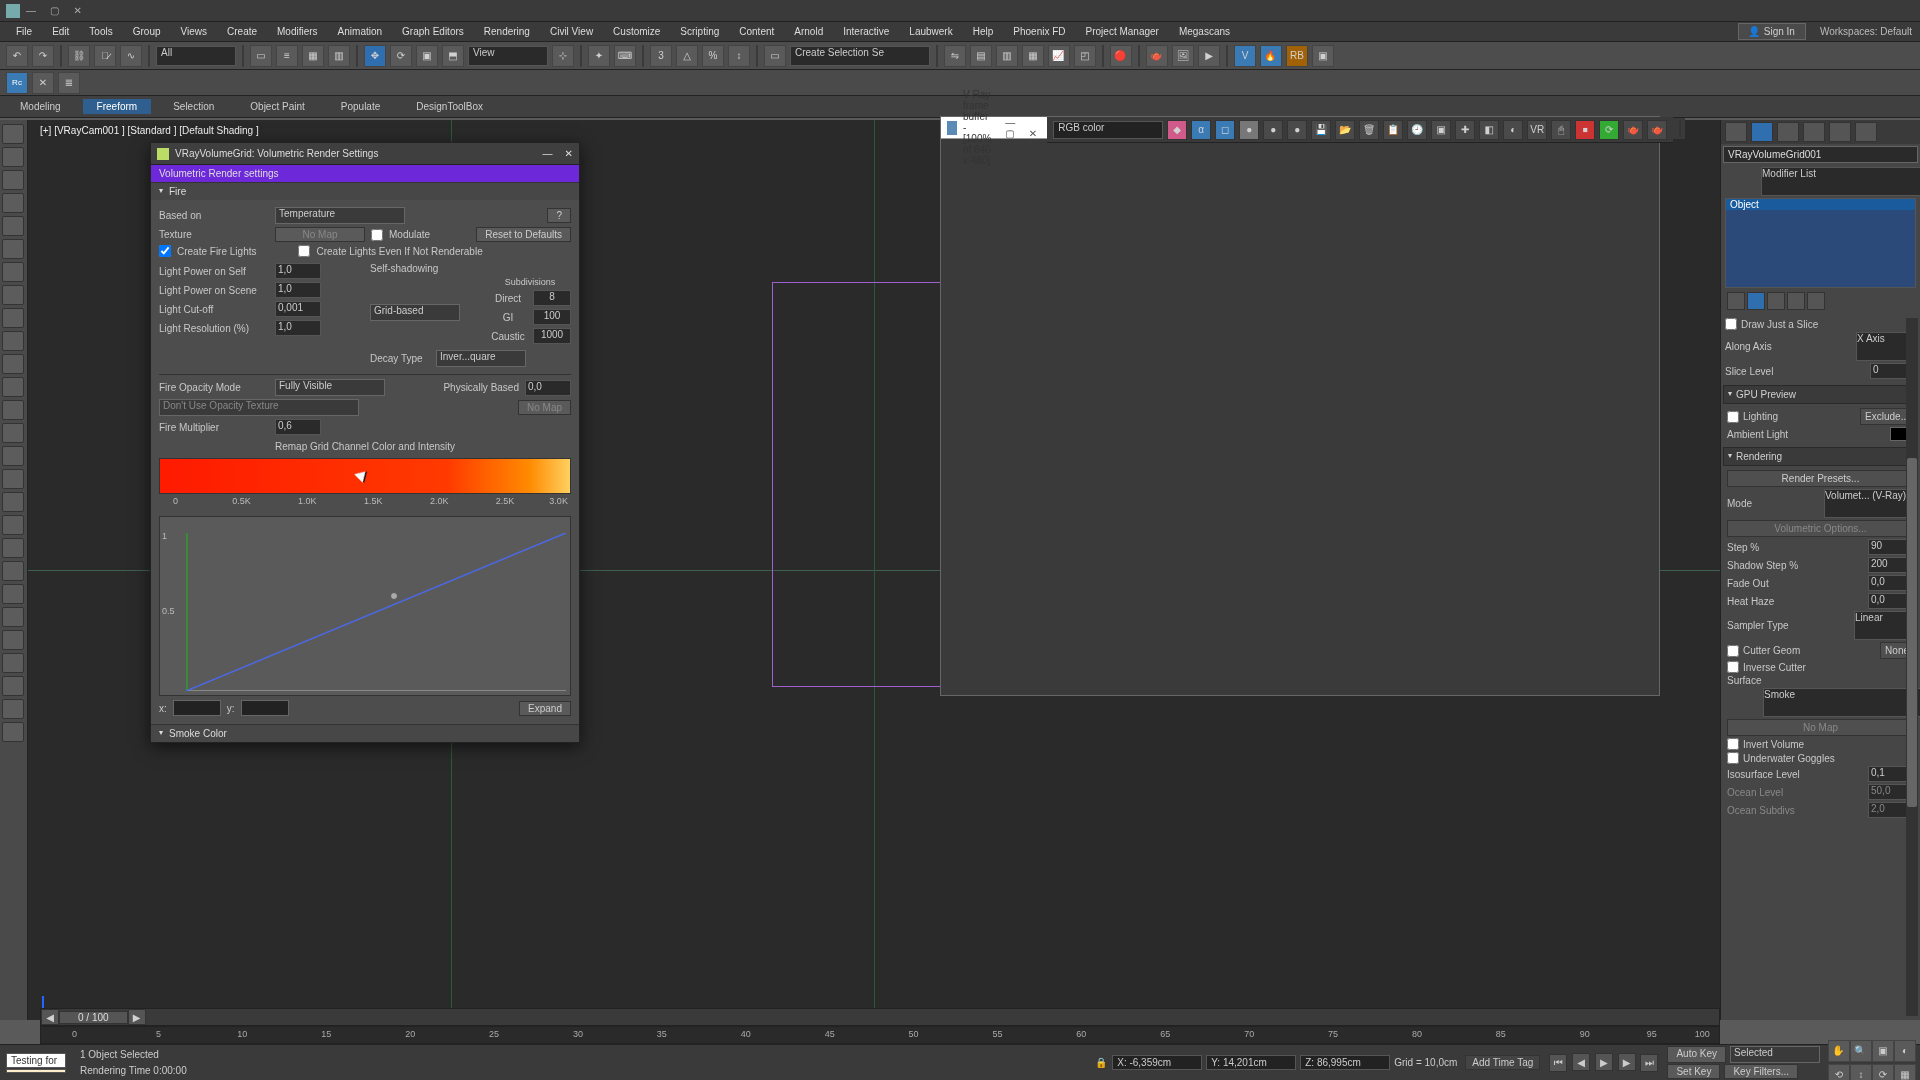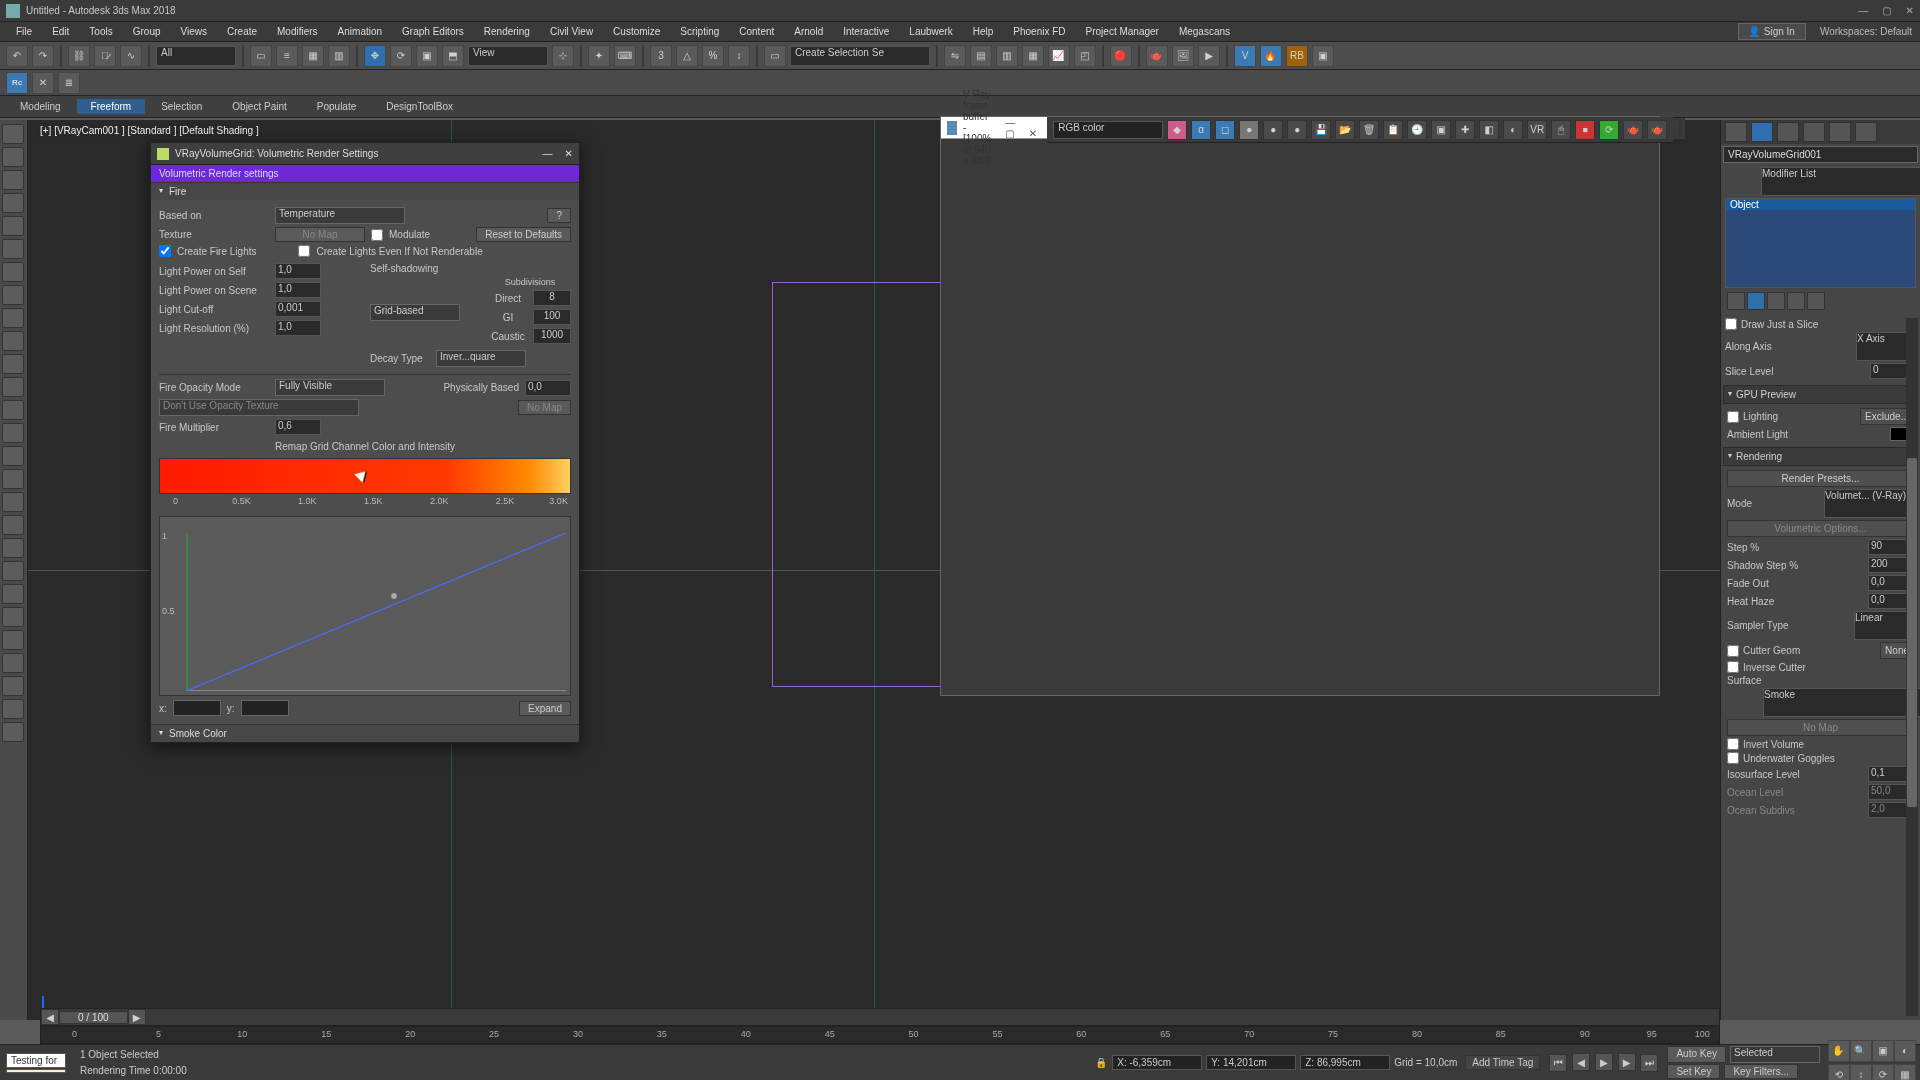--- a/index.html
+++ b/index.html
@@ -12,21 +12,21 @@
 .menubar { height:20px; background:#3a3a3a; display:flex; align-items:center; padding:0 8px; gap:4px; border-bottom:1px solid #222; }
 .menubar .m { padding:2px 8px; color:#ddd; cursor:pointer; }
 .menubar .spacer { flex:1; }
 .menubar .signin { padding:2px 10px; background:#4a4a4a; border:1px solid #666; }
 .menubar .ws { color:#bbb; margin-left:10px; }
 .toolbar { height:28px; background:#4d4d4d; display:flex; align-items:center; padding:0 6px; gap:4px; border-bottom:1px solid #222; flex-wrap:nowrap; overflow:hidden; }
 .tbtn { width:22px; height:22px; background:#5a5a5a; border:1px solid #444; display:flex; align-items:center; justify-content:center; cursor:pointer; }
 .tsel { height:20px; background:#2a2a2a; border:1px solid #555; padding:0 14px 0 4px; color:#ccc; min-width:80px; }
 .sep { width:2px; height:22px; background:#3a3a3a; margin:0 2px; }
 .toolbar2 { height:26px; background:#4a4a4a; display:flex; align-items:center; padding:0 6px; gap:4px; border-bottom:1px solid #222; }
-.ribbonrow { height:22px; background:#404040; display:flex; align-items:center; padding:0 6px; gap:2px; border-bottom:1px solid #222; }
+.ribbonrow { height:22px; background:#404040; display:flex; align-items:center; padding:0 6px; gap:8px; border-bottom:1px solid #222; }
 .ribbonrow .rtab { padding:2px 14px; color:#ccc; cursor:pointer; }
 .ribbonrow .rtab.active { background:#2f5f8f; color:#fff; }
 .main { position:absolute; top:120px; left:0; right:0; bottom:60px; display:flex; }
 .leftbar { width:28px; background:#4a4a4a; display:flex; flex-direction:column; gap:3px; padding:4px 2px; border-right:1px solid #222; }
 .leftbar .lb { width:22px; height:20px; background:#5c5c5c; border:1px solid #333; cursor:pointer; border-radius:2px; }
 .viewport { flex:1; background:#2a2a2a; position:relative; overflow:hidden; }
 .vp-label { position:absolute; top:4px; left:8px; color:#eee; background:rgba(40,40,40,.5); padding:1px 4px; }
 .vp-grid { position:absolute; inset:0; }
 .vp-grid .gl { position:absolute; background:#3f5f4f; }
 .vp-axis { position:absolute; bottom:24px; left:14px; }
@@ -114,21 +114,20 @@
 .sel-info { padding:2px 6px; }
 
 .vscroll { position:absolute; right:2px; top:4px; bottom:4px; width:12px; background:#333; }
 .vscroll .thumb { position:absolute; left:1px; right:1px; background:#666; border-radius:2px; }
 </style>
 </head>
 <body>
 
 <div class="titlebar">
   <div class="app-icon"></div>
-  <div class="title">Untitled - Autodesk 3ds Max 2018</div>
   <div class="winctl">
     <span>—</span>
     <span>▢</span>
     <span>✕</span>
   </div>
 </div>
 
 <div class="menubar">
   <span class="m">File</span>
   <span class="m">Edit</span>

